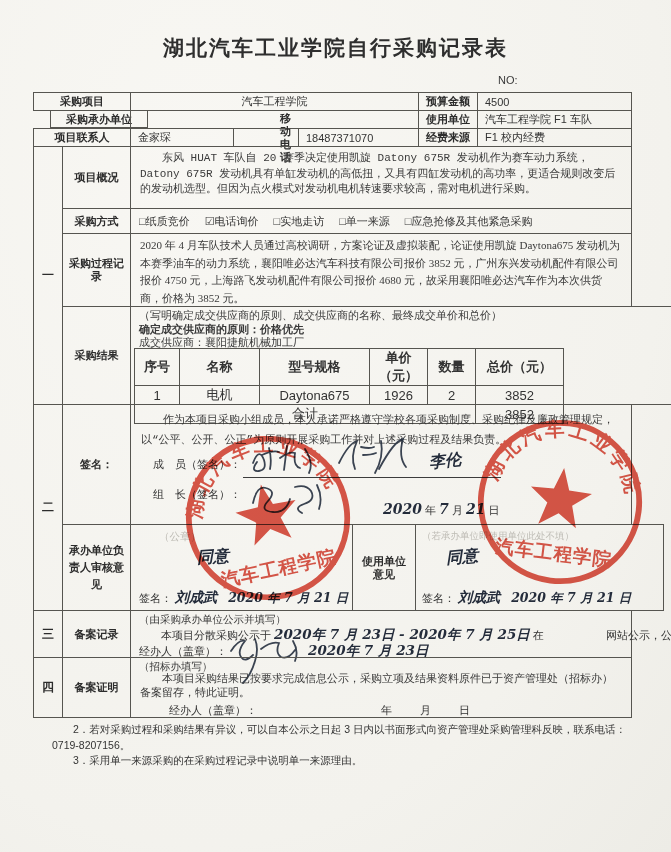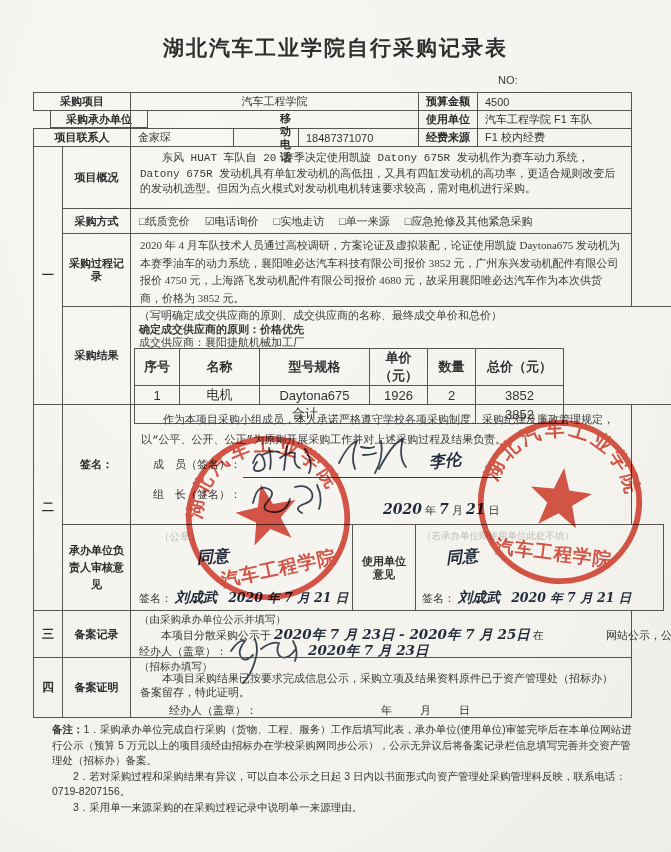--- a/index.html
+++ b/index.html
@@ -194,21 +194,20 @@
 
   <div class="cell lbl" style="left:62px;top:657px;width:69px;height:61px;">备案证明</div>
   <div class="cell" style="left:130px;top:657px;width:502px;height:61px;">
     <div class="abs" style="left:8px;top:2px;font-size:10.5px;color:#3a3a3a;">（招标办填写）</div>
     <div class="para indent" style="padding:14px 9px 0;line-height:14px;">本项目采购结果已按要求完成信息公示，采购立项及结果资料原件已于资产管理处（招标办）备案留存，特此证明。</div>
     <div class="abs" style="left:38px;top:45px;font-size:11px;color:#333;">经办人（盖章）：</div>
     <div class="abs" style="left:250px;top:45px;font-size:11px;color:#333;letter-spacing:2px;">年　　月　　日</div>
   </div>
 
   <div class="remarks">
-    <p><span class="rlabel">备注：</span><span>1．采购承办单位完成自行采购（货物、工程、服务）工作后填写此表，承办单位(使用单位)审签完毕后在本单位网站进行公示（预算 5 万元以上的项目须经由招标办在学校采购网同步公示），公示无异议后将备案记录栏信息填写完善并交资产管理处（招标办）备案。</span></p>
     <p class="ind">2．若对采购过程和采购结果有异议，可以自本公示之日起 3 日内以书面形式向资产管理处采购管理科反映，联系电话：0719-8207156。</p>
     <p class="ind">3．采用单一来源采购的在采购过程记录中说明单一来源理由。</p>
   </div>
 
   <svg class="stamp" style="left:182px;top:432px;transform:rotate(-12deg);" width="172" height="172" viewBox="0 0 176 176">
     <circle cx="88" cy="88" r="81" fill="none" stroke="#d63c2c" stroke-width="6"></circle>
     <path id="arcA" d="M 26,116 A 68 68 0 1 1 150,116" fill="none"></path>
     <text font-size="20" fill="#d63c2c" font-weight="bold" letter-spacing="3.5">
       <textPath href="#arcA" startOffset="50%" text-anchor="middle">湖北汽车工业学院</textPath>
     </text>

